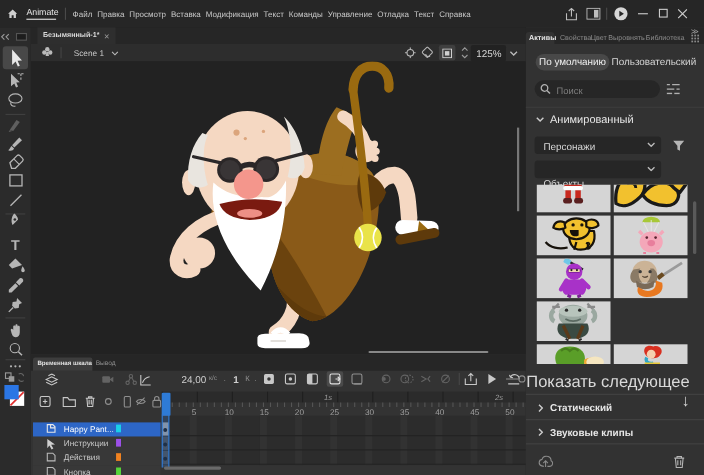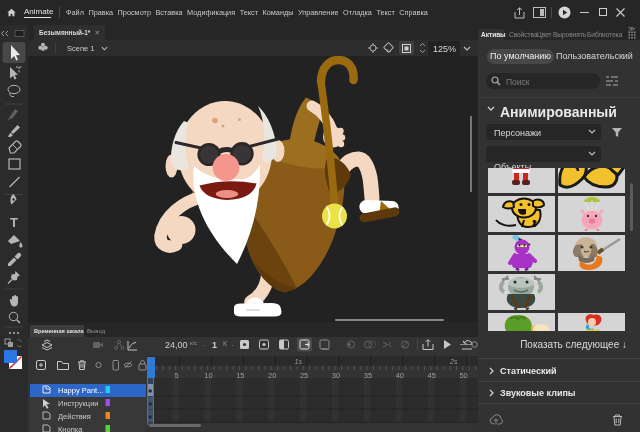--- a/index.html
+++ b/index.html
@@ -338,21 +338,21 @@
   <svg class="abs" style="left:606px;top:76px" width="12" height="10" viewBox="0 0 12 10">
     <g stroke="#b0b0b0" stroke-width="1.2">
         <path d="M0 1 h3 M5 1 h7 M0 5 h7 M9 5 h3 M0 9 h5 M7 9 h5"></path>
       </g>
   </svg>
   <div class="abs" style="left:478px;top:97px;width:162px;height:1px;background:#3d3d3d"></div>
 
   <svg class="abs" style="left:487px;top:106px" width="8" height="5" viewBox="0 0 8 5">
       <path d="M1 1 L4 4 L7 1" stroke="#cccccc" fill="none" stroke-width="1.3"></path>
     </svg>
-  <div class="abs" style="left:500px;top:104px;color:#e8e8e8;font-size:14px;font-weight:bold">Анимированный</div>
+  <div class="abs" style="left:500px;top:104px;color:#e8e8e8;font-size:10px;font-weight:normal">Анимированный</div>
 
   <div class="abs" style="left:486px;top:124px;width:115px;height:16px;background:#262626;border-radius:3px"></div>
   <div class="abs" style="left:494px;top:127.5px;color:#d8d8d8;font-size:9px">Персонажи</div>
   <svg class="abs" style="left:588px;top:129px" width="8" height="5" viewBox="0 0 8 5">
       <path d="M1 1 L4 4 L7 1" stroke="#bbbbbb" fill="none" stroke-width="1.2"></path>
     </svg>
   <svg class="abs" style="left:611px;top:127px" width="12" height="11" viewBox="0 0 12 11">
     <path d="M1 1 L11 1 L7.2 5.5 L7.2 10 L4.8 8.8 L4.8 5.5 Z" fill="#b5b5b5"></path>
   </svg>
   <div class="abs" style="left:486px;top:146px;width:115px;height:16px;background:#262626;border-radius:3px"></div>
@@ -478,21 +478,21 @@
         <path d="M28 8 C26 2 32 0 36 2 C42 0 46 6 42 10 C40 14 30 14 28 8 Z" fill="#d83020"></path>
         <circle cx="34" cy="9" r="4" fill="#f5cfae"></circle>
         <path d="M30 12 C28 16 32 18 36 17" stroke="#30a8c8" stroke-width="3" fill="none"></path>
         <path d="M28 17.5 h14" stroke="#e8c838" stroke-width="2"></path>
       </svg>
     </div>
   </div>
 
   <div class="abs" style="left:629.5px;top:183px;width:3px;height:48px;background:#5a5a5a;border-radius:1.5px"></div>
 
-  <div class="abs" style="left:470px;top:339px;width:157px;text-align:right;color:#d9d9d9;font-size:10px">Показать следующее ↓</div>
+  <div class="abs" style="left:470px;top:339px;width:157px;text-align:right;color:#d9d9d9;font-size:15px">Показать следующее ↓</div>
   <div class="abs" style="left:478px;top:358px;width:162px;height:1px;background:#424242"></div>
   <svg class="abs" style="left:489px;top:367px" width="5" height="8" viewBox="0 0 5 8">
       <path d="M1 1 L4 4 L1 7" stroke="#cccccc" fill="none" stroke-width="1.3"></path>
     </svg>
   <div class="abs" style="left:500px;top:365.5px;color:#e8e8e8;font-size:9px;font-weight:bold">Статический</div>
   <div class="abs" style="left:478px;top:381px;width:162px;height:1px;background:#424242"></div>
   <svg class="abs" style="left:489px;top:389px" width="5" height="8" viewBox="0 0 5 8">
       <path d="M1 1 L4 4 L1 7" stroke="#cccccc" fill="none" stroke-width="1.3"></path>
     </svg>
   <div class="abs" style="left:500px;top:388px;color:#e8e8e8;font-size:9px;font-weight:bold">Звуковые клипы</div>

